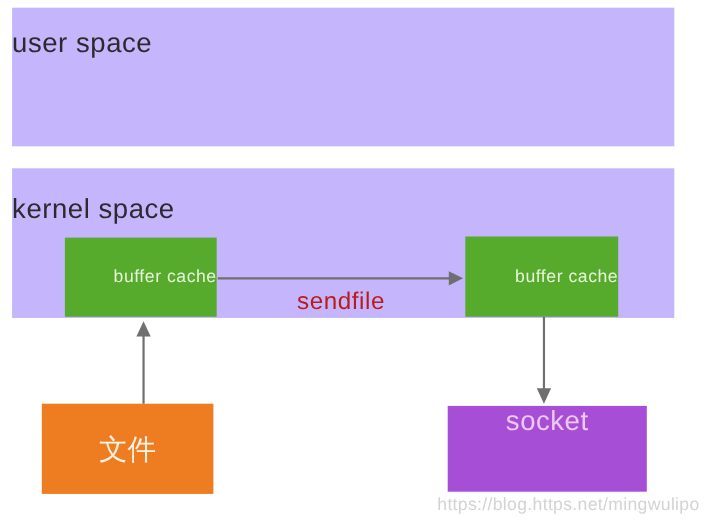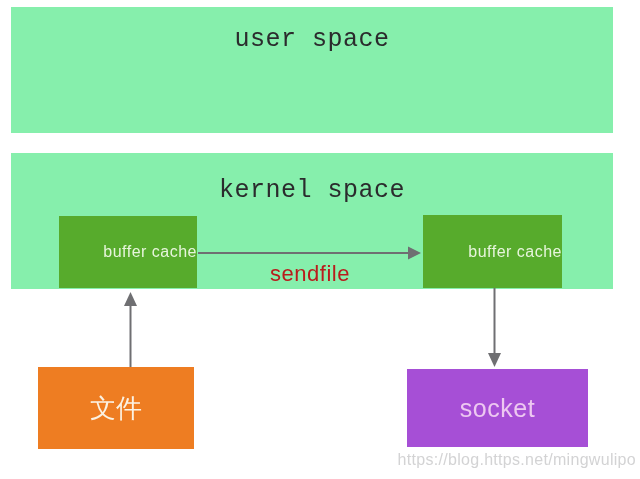--- a/index.html
+++ b/index.html
@@ -13,24 +13,23 @@
     width: 640px;
     height: 479px;
     background: #ffffff;
     overflow: hidden;
   }
   
   .space-band {
     position: absolute;
     left: 11px;
     width: 602px;
-    background: #86efac;
+    background: #c4b5fd;
     display: flex;
-    justify-content: center;
-    font-family: Liberation Mono, monospace;
+    justify-content: flex-start;
   }
   .user-space  { top: 7px;   height: 126px; }
   .kernel-space{ top: 153px; height: 136px; }
   .space-label {
     margin-top: 18px;
     font-size: 25px;
     letter-spacing: 0.5px;
     color: #2b2b2d;
   }
   .kernel-space .space-label { margin-top: 23px; }
@@ -55,21 +54,21 @@
     left: 38px; top: 367px; width: 156px; height: 82px;
     background: #ee7d22;
     display: flex; align-items: center; justify-content: center;
     color: #fbf2e2;
     font-size: 26px;
   }
   .socket-box {
     position: absolute;
     left: 407px; top: 369px; width: 181px; height: 78px;
     background: #a64fd6;
-    display: flex; align-items: center; justify-content: center;
+    display: flex; align-items: flex-start; justify-content: center;
     color: #edc8f1;
     font-size: 25px;
     letter-spacing: 0.5px;
   }
 
   
   svg.arrows {
     position: absolute;
     left: 0; top: 0;
     width: 640px; height: 479px;

